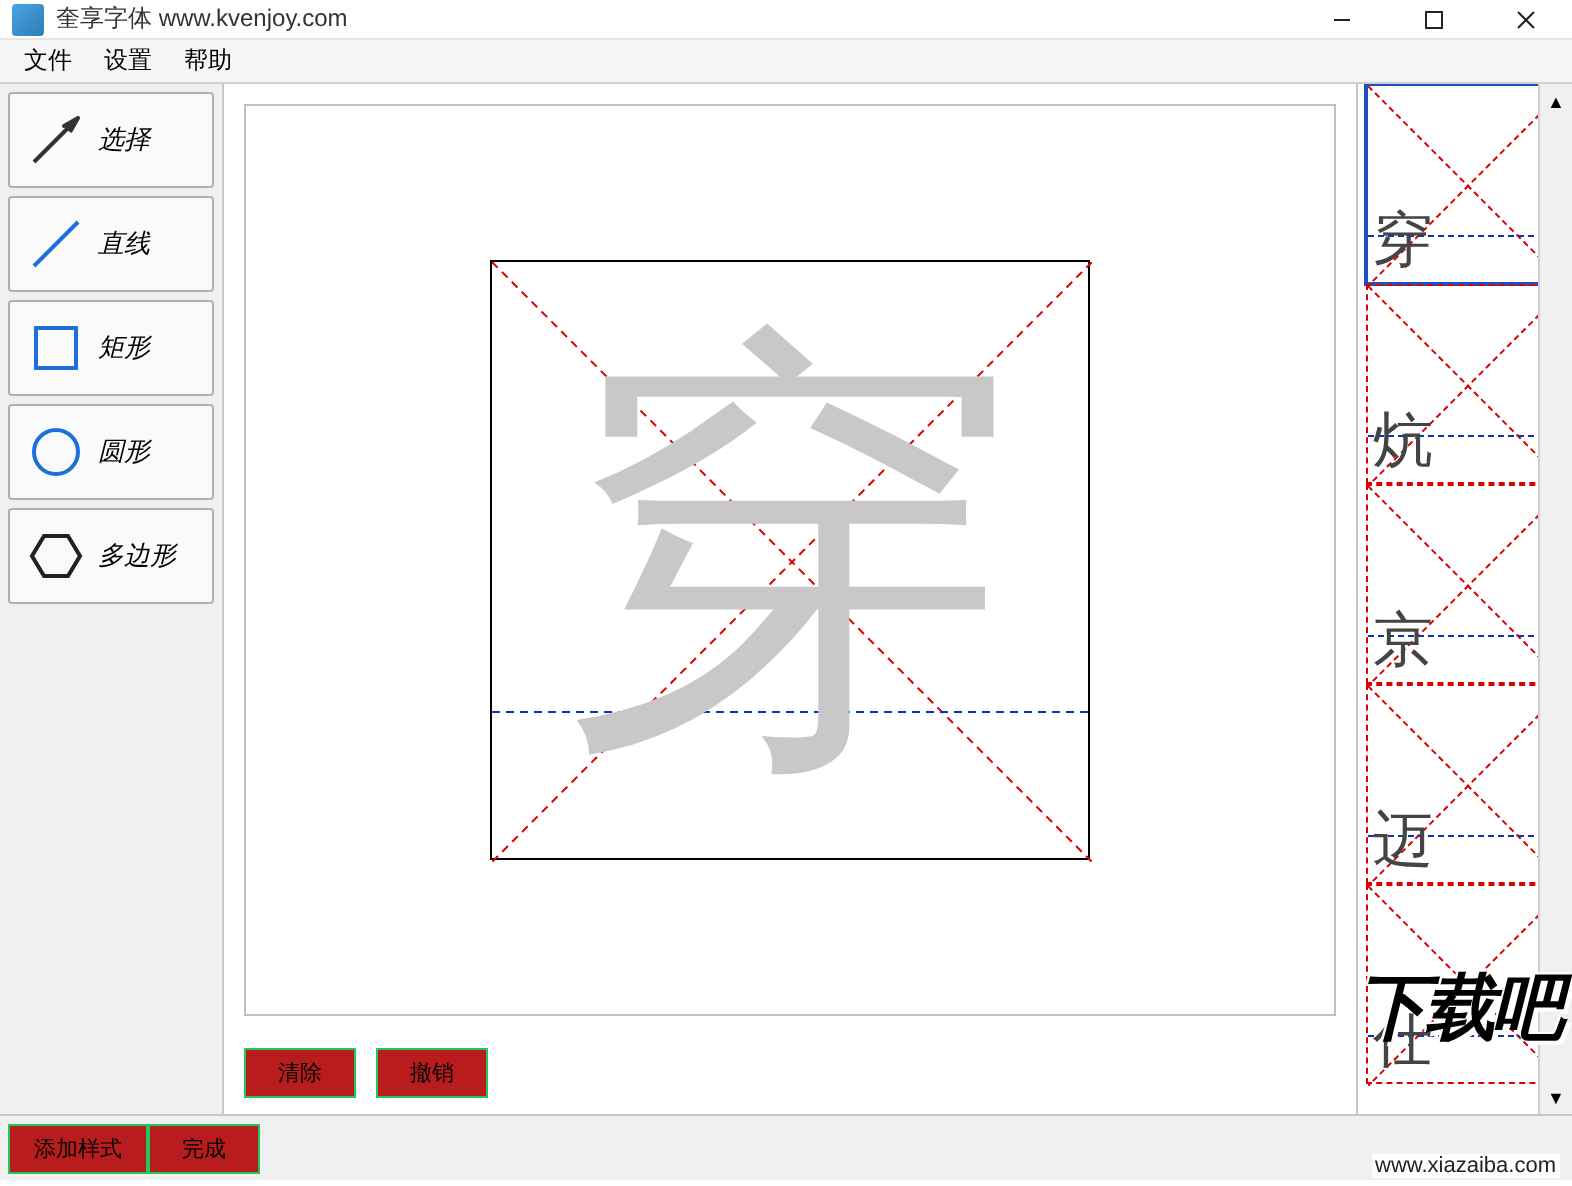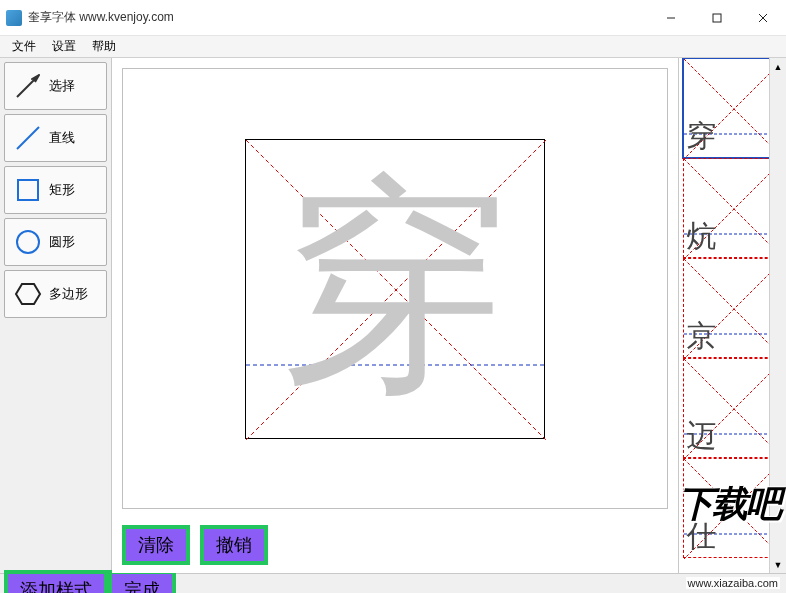--- a/index.html
+++ b/index.html
@@ -6,21 +6,21 @@
 body {
   font-family: "Microsoft YaHei", "SimSun", sans-serif;
   font-size: 12px;
   background: #fff;
   width: 786px;
   height: 593px;
   overflow: hidden;
   position: relative;
 }
 .titlebar {
-  height: 36px;
+  height: 20px;
   background: #fff;
   border-bottom: 1px solid #e5e5e5;
   display: flex;
   align-items: center;
   padding-left: 6px;
 }
 .titlebar .app-icon {
   width: 16px; height: 16px;
   background: linear-gradient(135deg,#4aa3df,#2c7fb8);
   border-radius: 2px;
@@ -67,21 +67,21 @@
   align-items: center;
   padding: 0 6px;
   cursor: pointer;
 }
 .tool.active { background: #cfe4f5; border-color: #5a9bd4; }
 .tool .tool-icon {
   width: 34px; height: 34px;
   display: flex; align-items: center; justify-content: center;
   margin-right: 4px;
 }
-.tool .tool-label { font-size: 13px; }
+.tool .tool-label { font-size: 13px; font-style: italic; }
 .canvas-area {
   flex: 1;
   background: #fff;
   position: relative;
   display: flex;
   flex-direction: column;
 }
 .canvas-wrap {
   flex: 1;
   display: flex;
@@ -104,23 +104,23 @@
   font-size: 230px;
   color: #c8c8c8;
 }
 .canvas-actions {
   padding: 6px 10px 8px;
   display: flex;
   gap: 10px;
 }
 .btn {
   padding: 4px 12px;
-  background: #8b5cf6;
-  border: 4px solid #22c55e;
-  font-size: 18px;
+  background: #b91c1c;
+  border: 1px solid #22c55e;
+  font-size: 11px;
   cursor: pointer;
   min-width: 56px;
   text-align: center;
 }
 .char-list {
   width: 108px;
   border-left: 1px solid #c8c8c8;
   background: #fff;
   overflow-y: hidden;
   position: relative;

